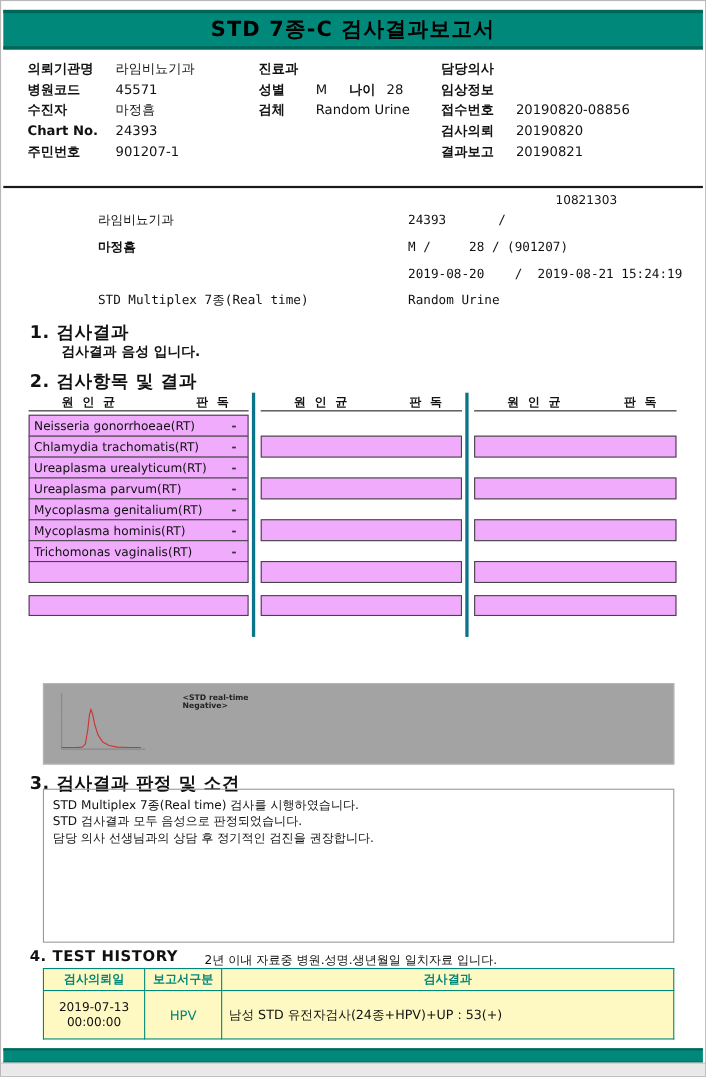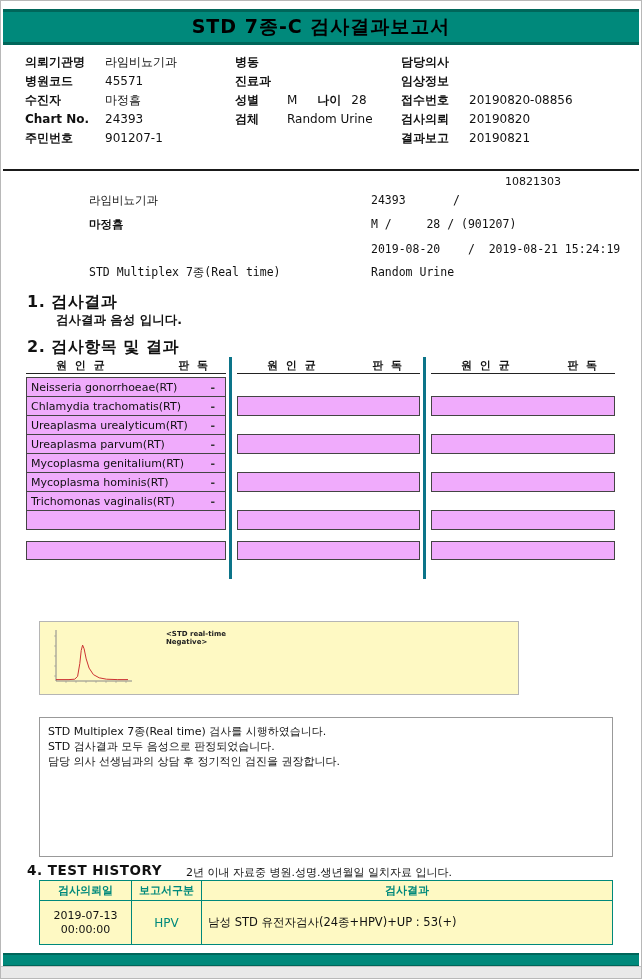--- a/index.html
+++ b/index.html
@@ -35,21 +35,21 @@
   .org-group{position:absolute;top:356px;height:212px;}
   .org-header{height:17px;border-bottom:1px solid #222;display:flex;justify-content:space-between;
     align-items:center;padding:0 16px 0 30px;font-size:11px;font-weight:bold;letter-spacing:2px;}
   .slots{position:absolute;top:20px;left:0;right:0;height:190px;}
   .slot{position:absolute;left:0;width:100%;border:1px solid #444;background:#f0abfc;
     display:flex;justify-content:space-between;align-items:center;padding:0 10px 0 4px;font-size:11px;}
   .org-name{white-space:nowrap;}
   .org-result{font-weight:bold;color:#333;}
   .vdiv{position:absolute;top:356px;width:3px;height:222px;background:var(--divider);}
 
-  .mini-chart{position:absolute;left:38px;top:620px;width:480px;height:74px;border:1px solid #b5b5b5;background:#fef9c3;}
+  .mini-chart{position:absolute;left:38px;top:620px;width:574px;height:74px;border:1px solid #b5b5b5;background:#a3a3a3;}
   .mc-plot{position:absolute;left:4px;top:4px;}
   .mc-label{position:absolute;left:126px;top:8px;font-size:7px;font-weight:bold;color:#222;line-height:8px;}
 
   .sec3-box{position:absolute;left:38px;top:716px;width:574px;height:140px;border:1px solid #999;padding:6px 8px;}
   .sec3-line{font-size:11px;line-height:15px;}
 
   .sec4-note{position:absolute;left:185px;top:864px;font-size:11px;}
   .history{position:absolute;left:38px;top:879px;width:574px;border-collapse:collapse;background:#fef9c3;}
   .history th,.history td{border:1px solid var(--teal);}
   .history th{height:20px;color:var(--teal);font-weight:bold;font-size:11px;text-align:center;}
@@ -73,21 +73,20 @@
 
   <section>
     <div class="info-col" id="info-left">
         <div class="info-row"><span class="info-label">의뢰기관명</span><span class="info-value">라임비뇨기과</span></div>
         <div class="info-row"><span class="info-label">병원코드</span><span class="info-value">45571</span></div>
         <div class="info-row"><span class="info-label">수진자</span><span class="info-value">마정흠</span></div>
         <div class="info-row"><span class="info-label">Chart No.</span><span class="info-value">24393</span></div>
         <div class="info-row"><span class="info-label">주민번호</span><span class="info-value">901207-1</span></div>
       </div>
     <div class="info-col" id="info-middle">
-        <div class="info-row"><span class="info-label">병동</span><span class="info-value"></span></div>
         <div class="info-row"><span class="info-label">진료과</span><span class="info-value"></span></div>
         <div class="info-row"><span class="info-label">성별</span><span class="info-value">M</span><span class="extra-label">나이</span><span class="info-value">28</span></div>
         <div class="info-row"><span class="info-label">검체</span><span class="info-value">Random Urine</span></div>
       </div>
     <div class="info-col" id="info-right">
         <div class="info-row"><span class="info-label">담당의사</span><span class="info-value"></span></div>
         <div class="info-row"><span class="info-label">임상정보</span><span class="info-value"></span></div>
         <div class="info-row"><span class="info-label">접수번호</span><span class="info-value">20190820-08856</span></div>
         <div class="info-row"><span class="info-label">검사의뢰</span><span class="info-value">20190820</span></div>
         <div class="info-row"><span class="info-label">결과보고</span><span class="info-value">20190821</span></div>
@@ -201,20 +200,21 @@
         <line x1="82" y1="55" x2="82" y2="57"></line>
       </g>
       <polyline id="mc-curve" fill="none" stroke-width="1" points="12.0,53.6 25.0,53.6 30.7,53.2 33.6,50.4 35.8,37.5 37.2,24.6 38.6,19.1 40.1,22.8 42.2,32.9 45.1,42.1 49.4,48.6 55.2,51.8 62.4,53.2 73.2,53.6 84.0,53.6" stroke="#cc3333"></polyline>
     </svg>
     <div class="mc-label">
       <div>&lt;STD real-time</div>
       <div>Negative&gt;</div>
     </div>
   </div>
 
+  <div class="sec-heading" style="left:26px;top:701px">3. 검사결과 판정 및 소견</div>
   <div class="sec3-box" id="sec3-lines">
       <div class="sec3-line">STD Multiplex 7종(Real time) 검사를 시행하였습니다.</div>
       <div class="sec3-line">STD 검사결과 모두 음성으로 판정되었습니다.</div>
       <div class="sec3-line">담당 의사 선생님과의 상담 후 정기적인 검진을 권장합니다.</div>
     </div>
 
   <div class="sec-heading" style="left:26px;top:861px;font-size:13.5px">4. TEST HISTORY</div>
   <div class="sec4-note">2년 이내 자료중 병원.성명.생년월일 일치자료 입니다.</div>
 
   <table class="history">

